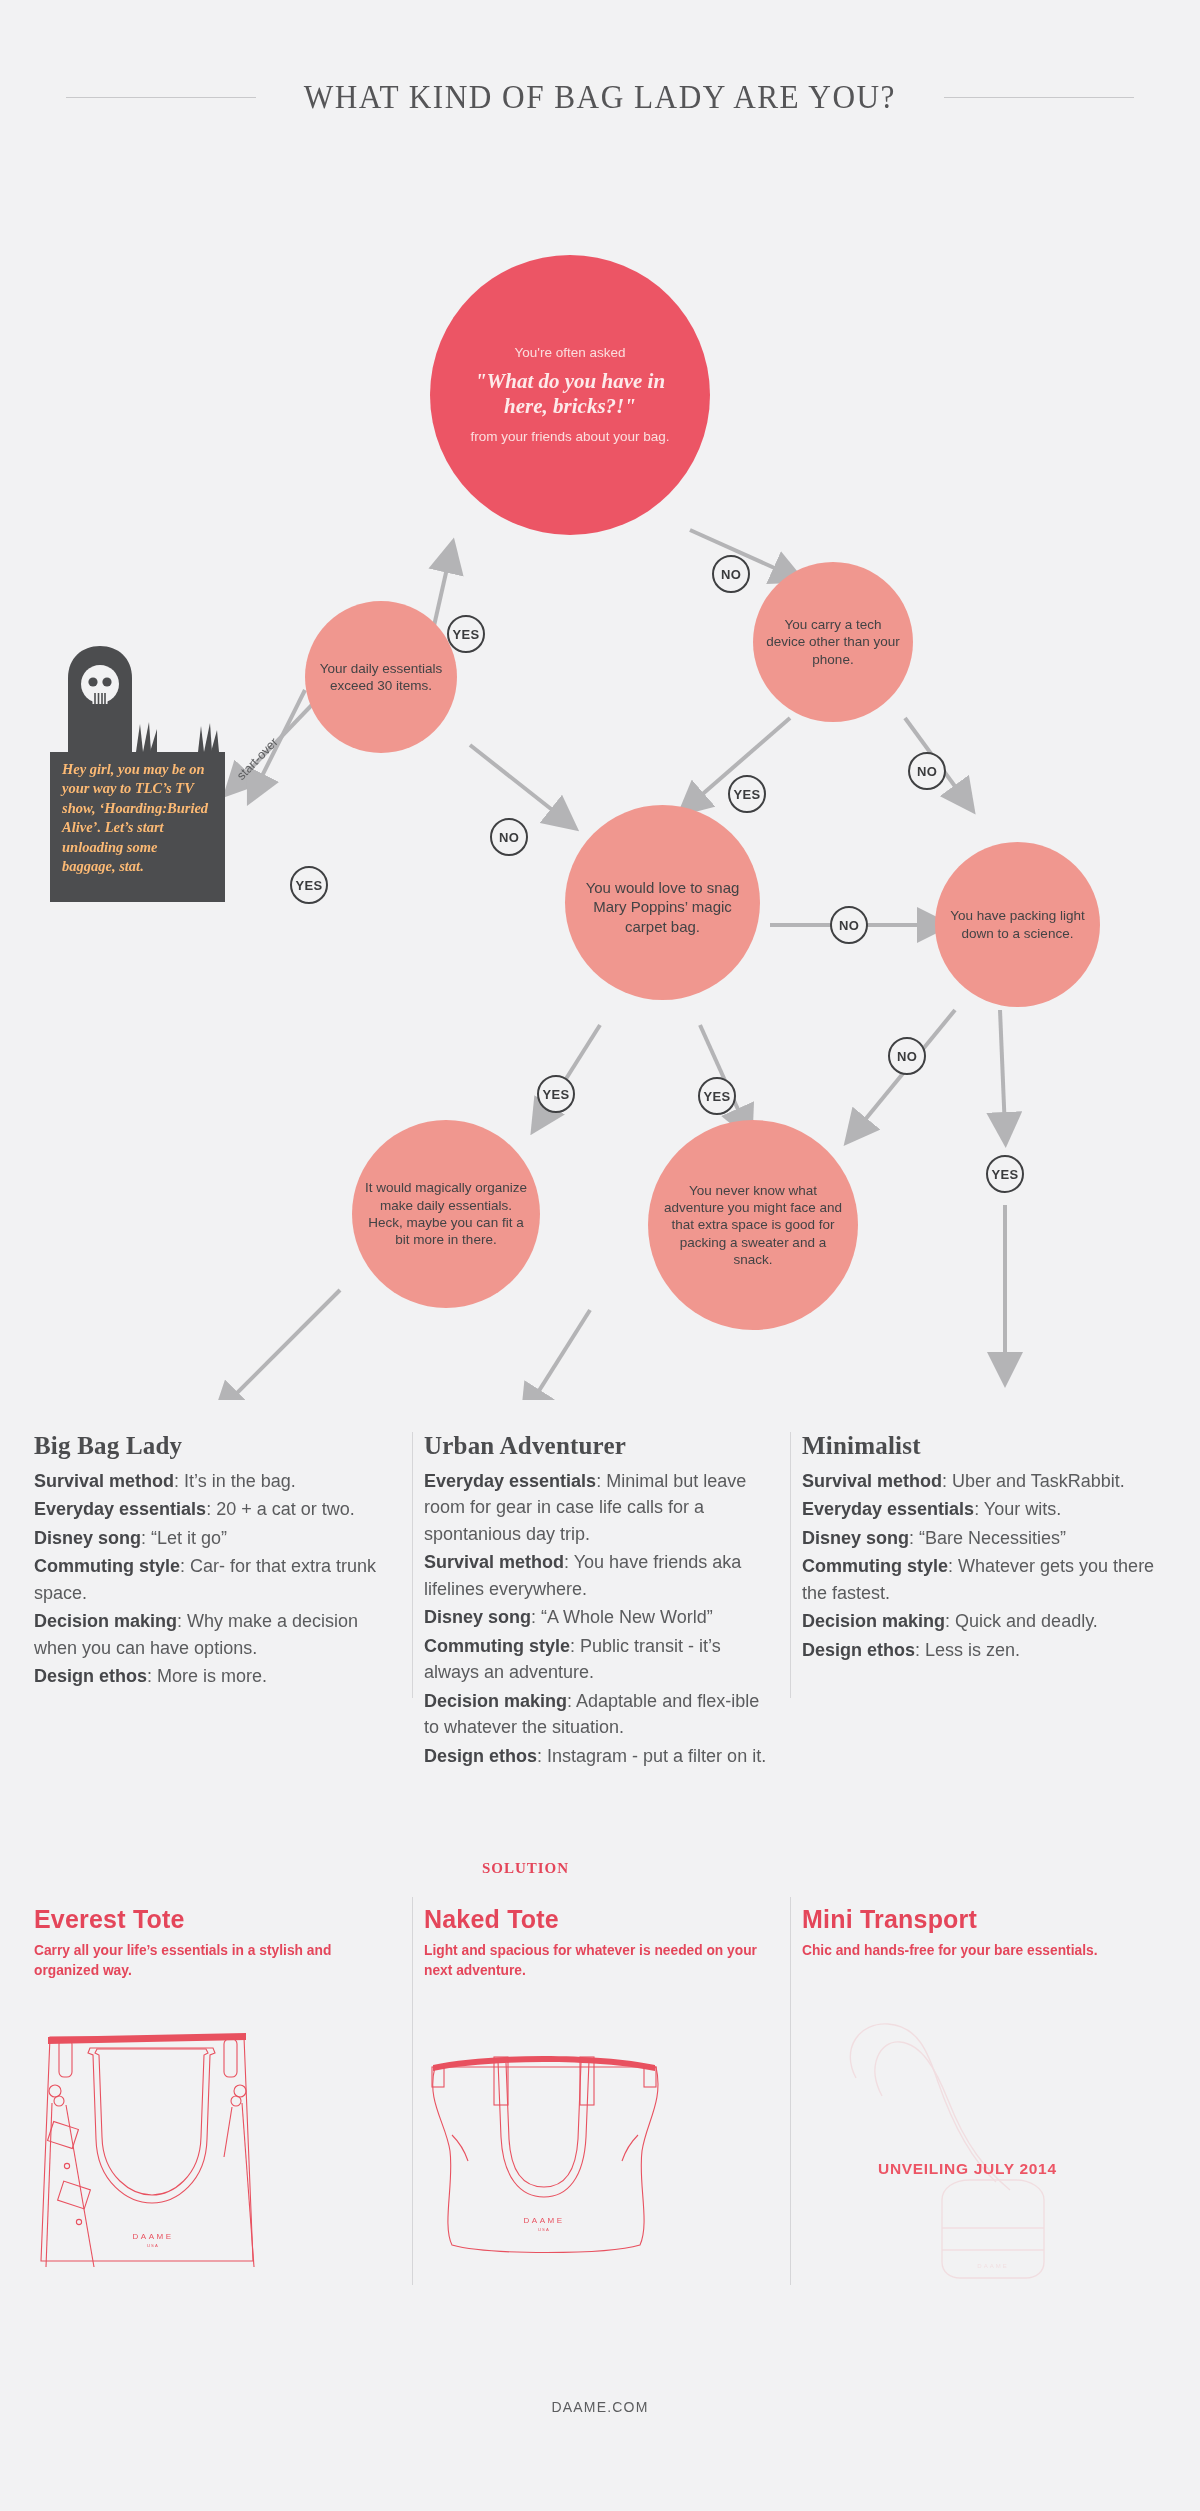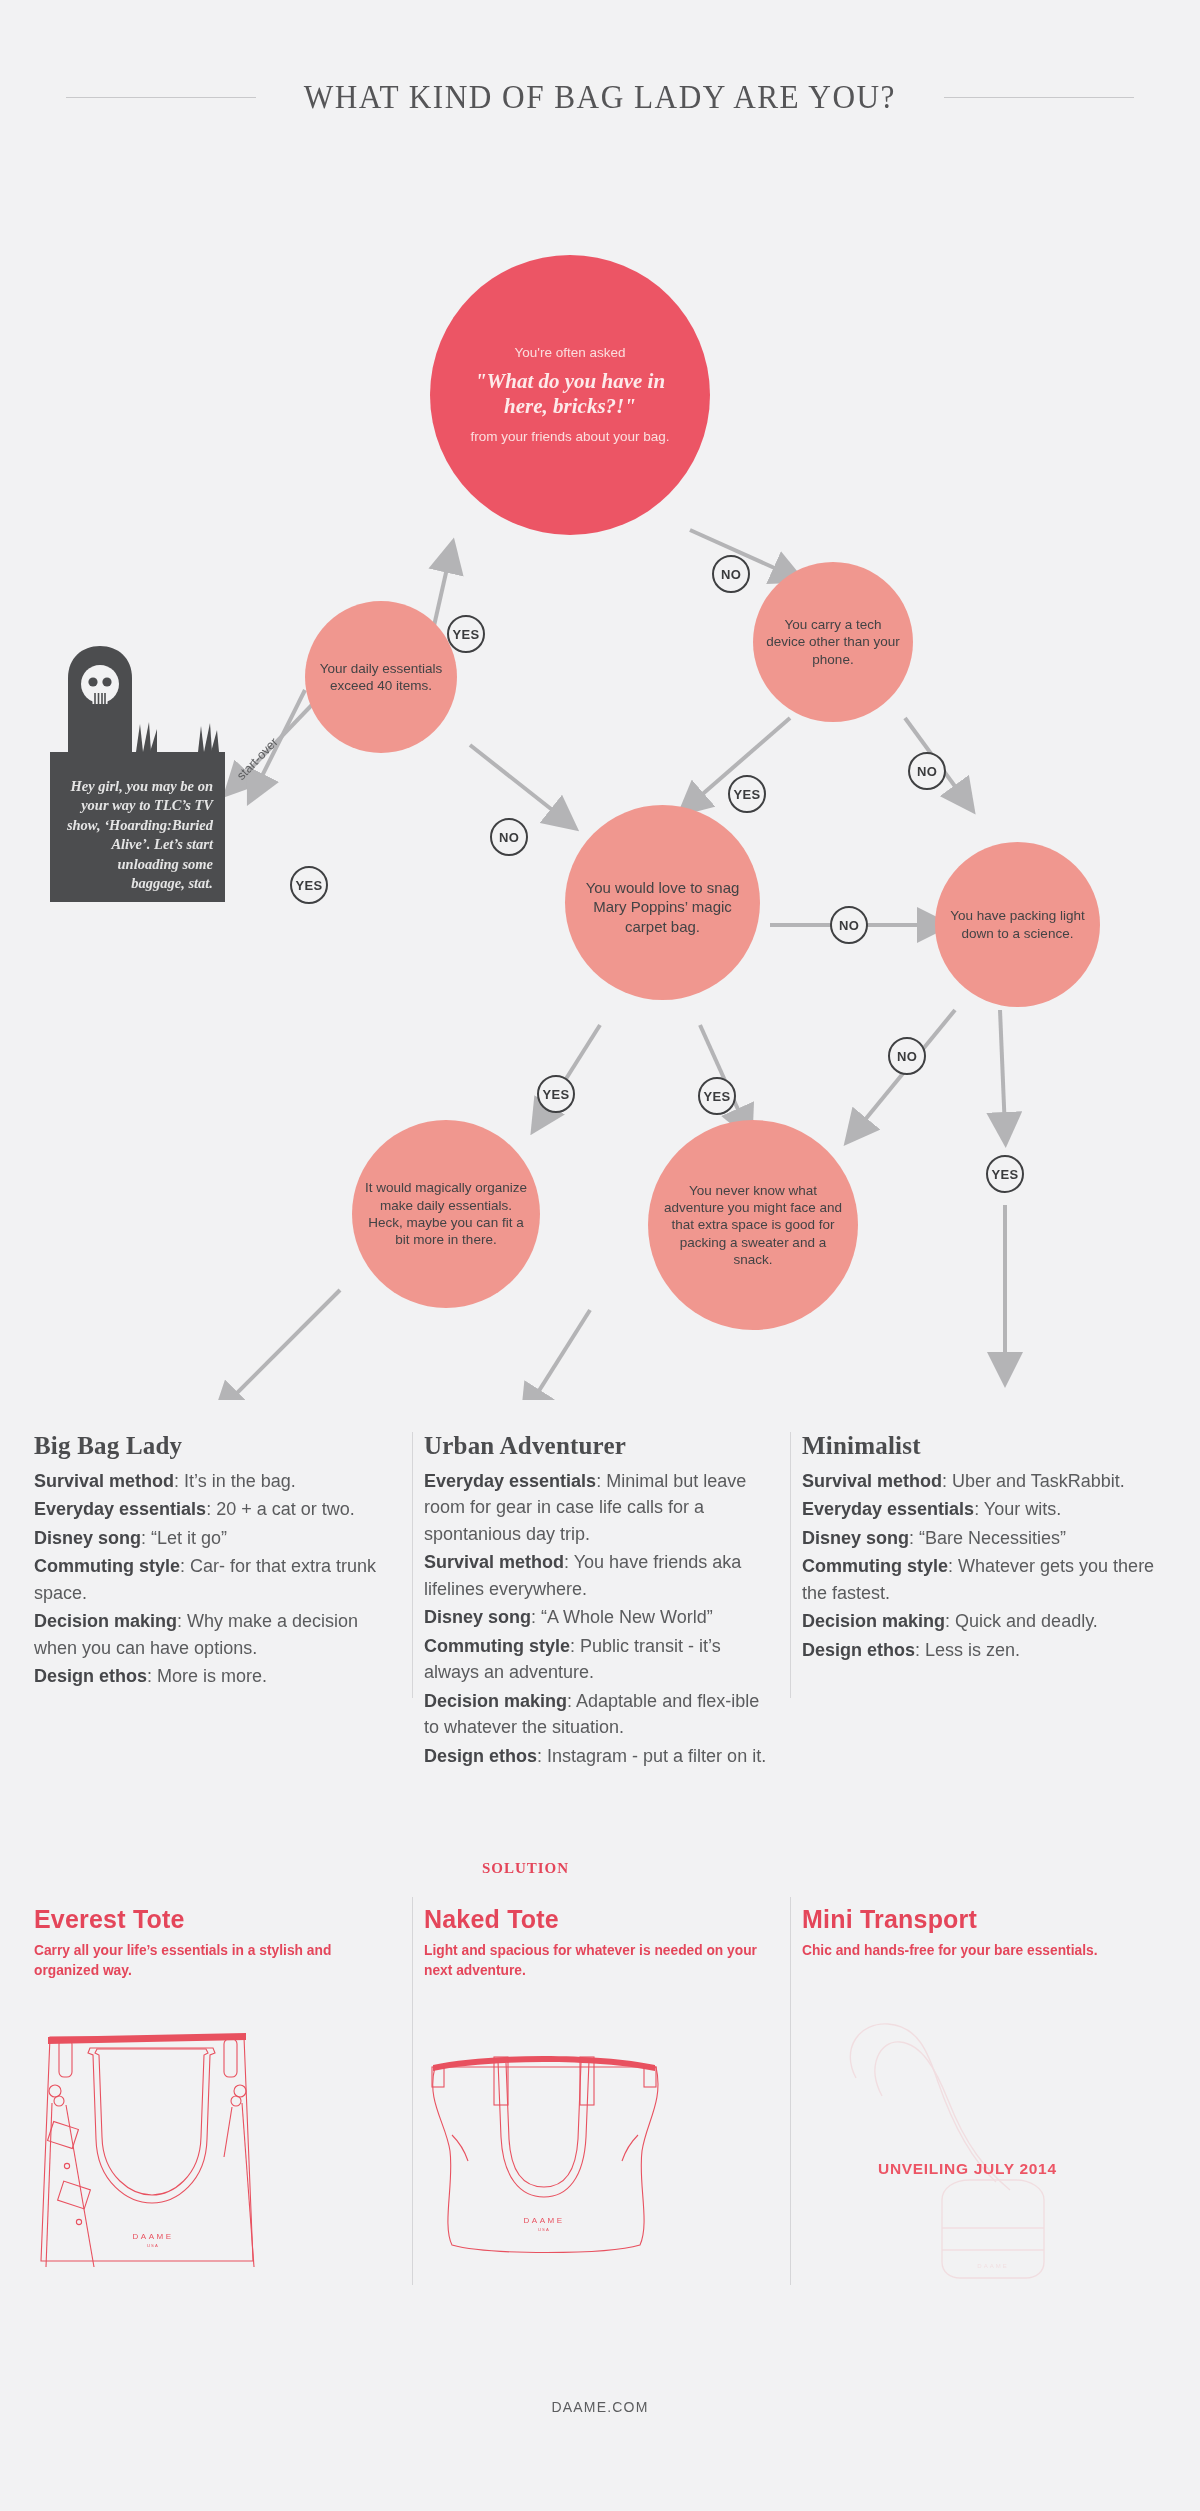--- a/index.html
+++ b/index.html
@@ -58,22 +58,22 @@
   
   .start-over{
     position:absolute;font-size:12.5px;color:#5d5e60;
     transform-origin:left center;white-space:nowrap;z-index:6;
   }
   .tombbox{
     position:absolute;left:50px;top:613px;width:160px;height:155px;background:#4c4d4f;
     z-index:5;display:flex;align-items:flex-start;justify-content:center;
   }
   .tombbox p{
-    margin:25px 12px 0;font-family:"Liberation Serif", serif;font-style:italic;font-weight:700;
-    font-size:14.5px;line-height:1.34;color:#e5e5e5;text-align:right;
+    margin:8px 12px 0;font-family:"Liberation Serif", serif;font-style:italic;font-weight:700;
+    font-size:14.5px;line-height:1.34;color:#fdba74;text-align:left;
   }
 
   
   .profiles{position:absolute;left:0;top:1432px;width:1200px;height:400px;}
   .pcol{position:absolute;top:0;box-sizing:border-box;}
   .pcol h2{
     margin:0 0 8px;font-family:"Liberation Serif", serif;font-weight:700;
     font-size:25px;color:#4b4c4e;letter-spacing:.2px;
   }
   .pcol p{margin:0 0 2px;font-size:18px;line-height:1.47;color:#5a5b5d;}
@@ -162,21 +162,21 @@
 
     <div class="node primary" style="left:430px;top:135px;width:280px;height:280px;">
       <div class="txt" style="padding:0 26px;">
         <span class="lead">You're often asked</span>
         <span class="quote">"What do you have in here, bricks?!"</span>
         <span class="tail">from your friends about your bag.</span>
       </div>
     </div>
 
     <div class="node secondary" style="left:305px;top:481px;width:152px;height:152px;">
-      <div class="txt q-small">Your daily essentials exceed 40 items.</div>
+      <div class="txt q-small">Your daily essentials exceed 30 items.</div>
     </div>
 
     <div class="node secondary" style="left:753px;top:442px;width:160px;height:160px;">
       <div class="txt q-small">You carry a tech device other than your phone.</div>
     </div>
 
     <div class="node secondary" style="left:565px;top:685px;width:195px;height:195px;">
       <div class="txt q-mid">You would love to snag Mary Poppins’ magic carpet bag.</div>
     </div>
 

